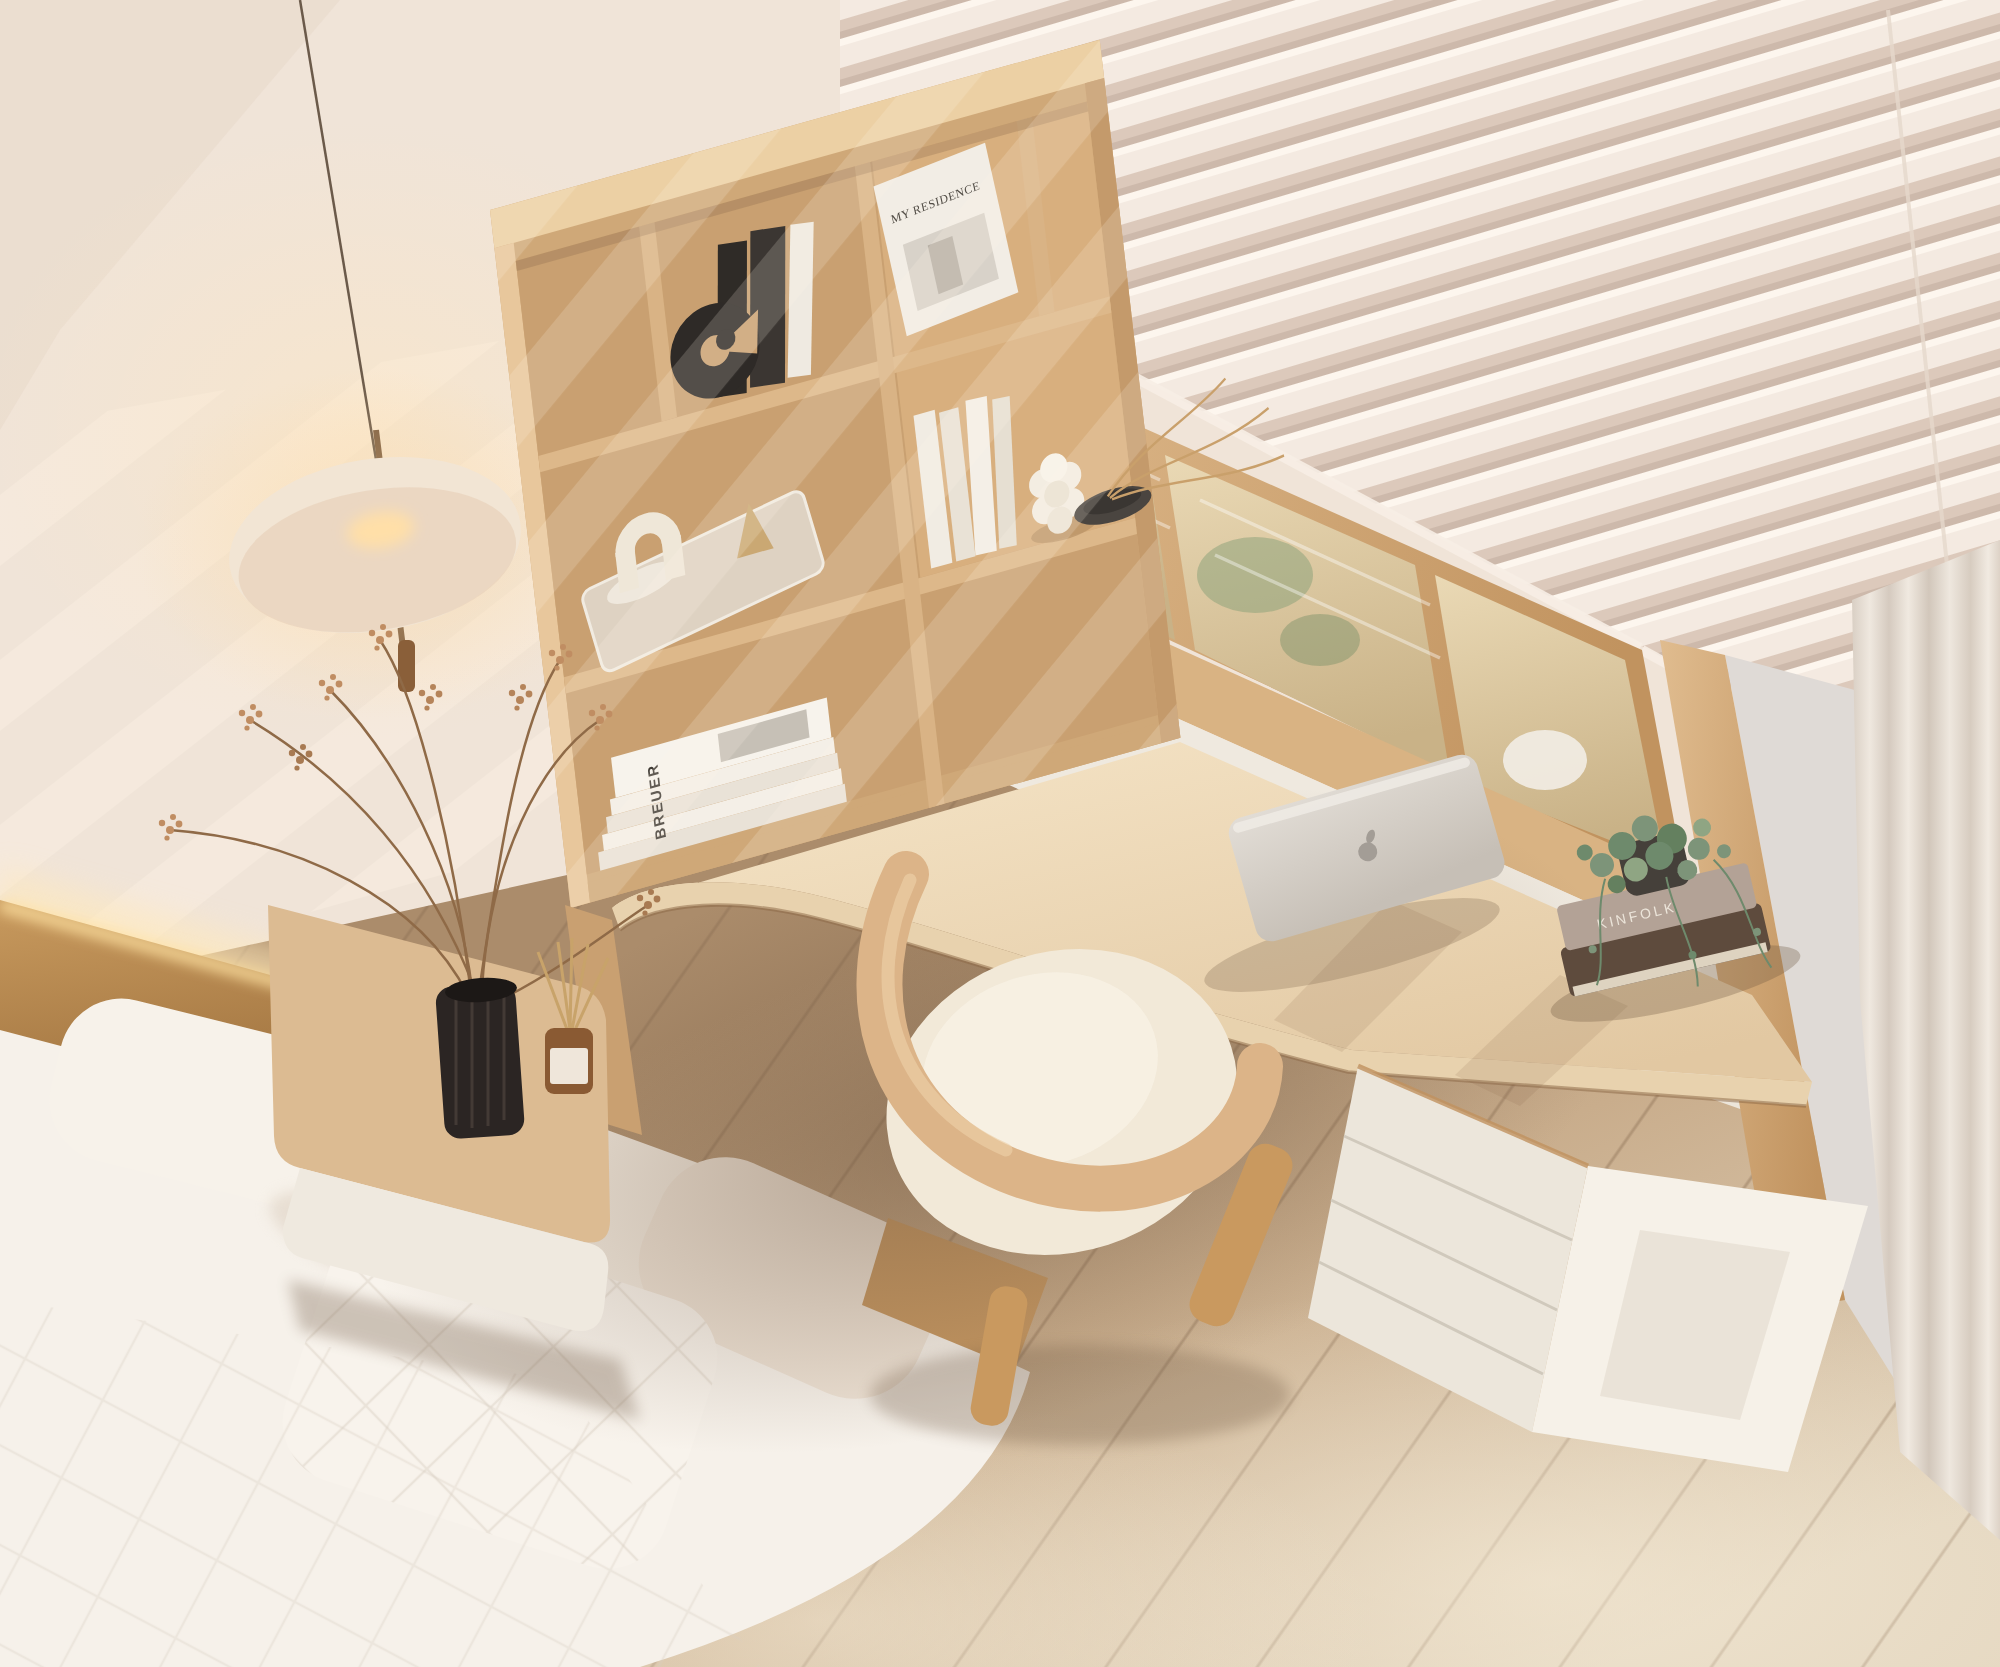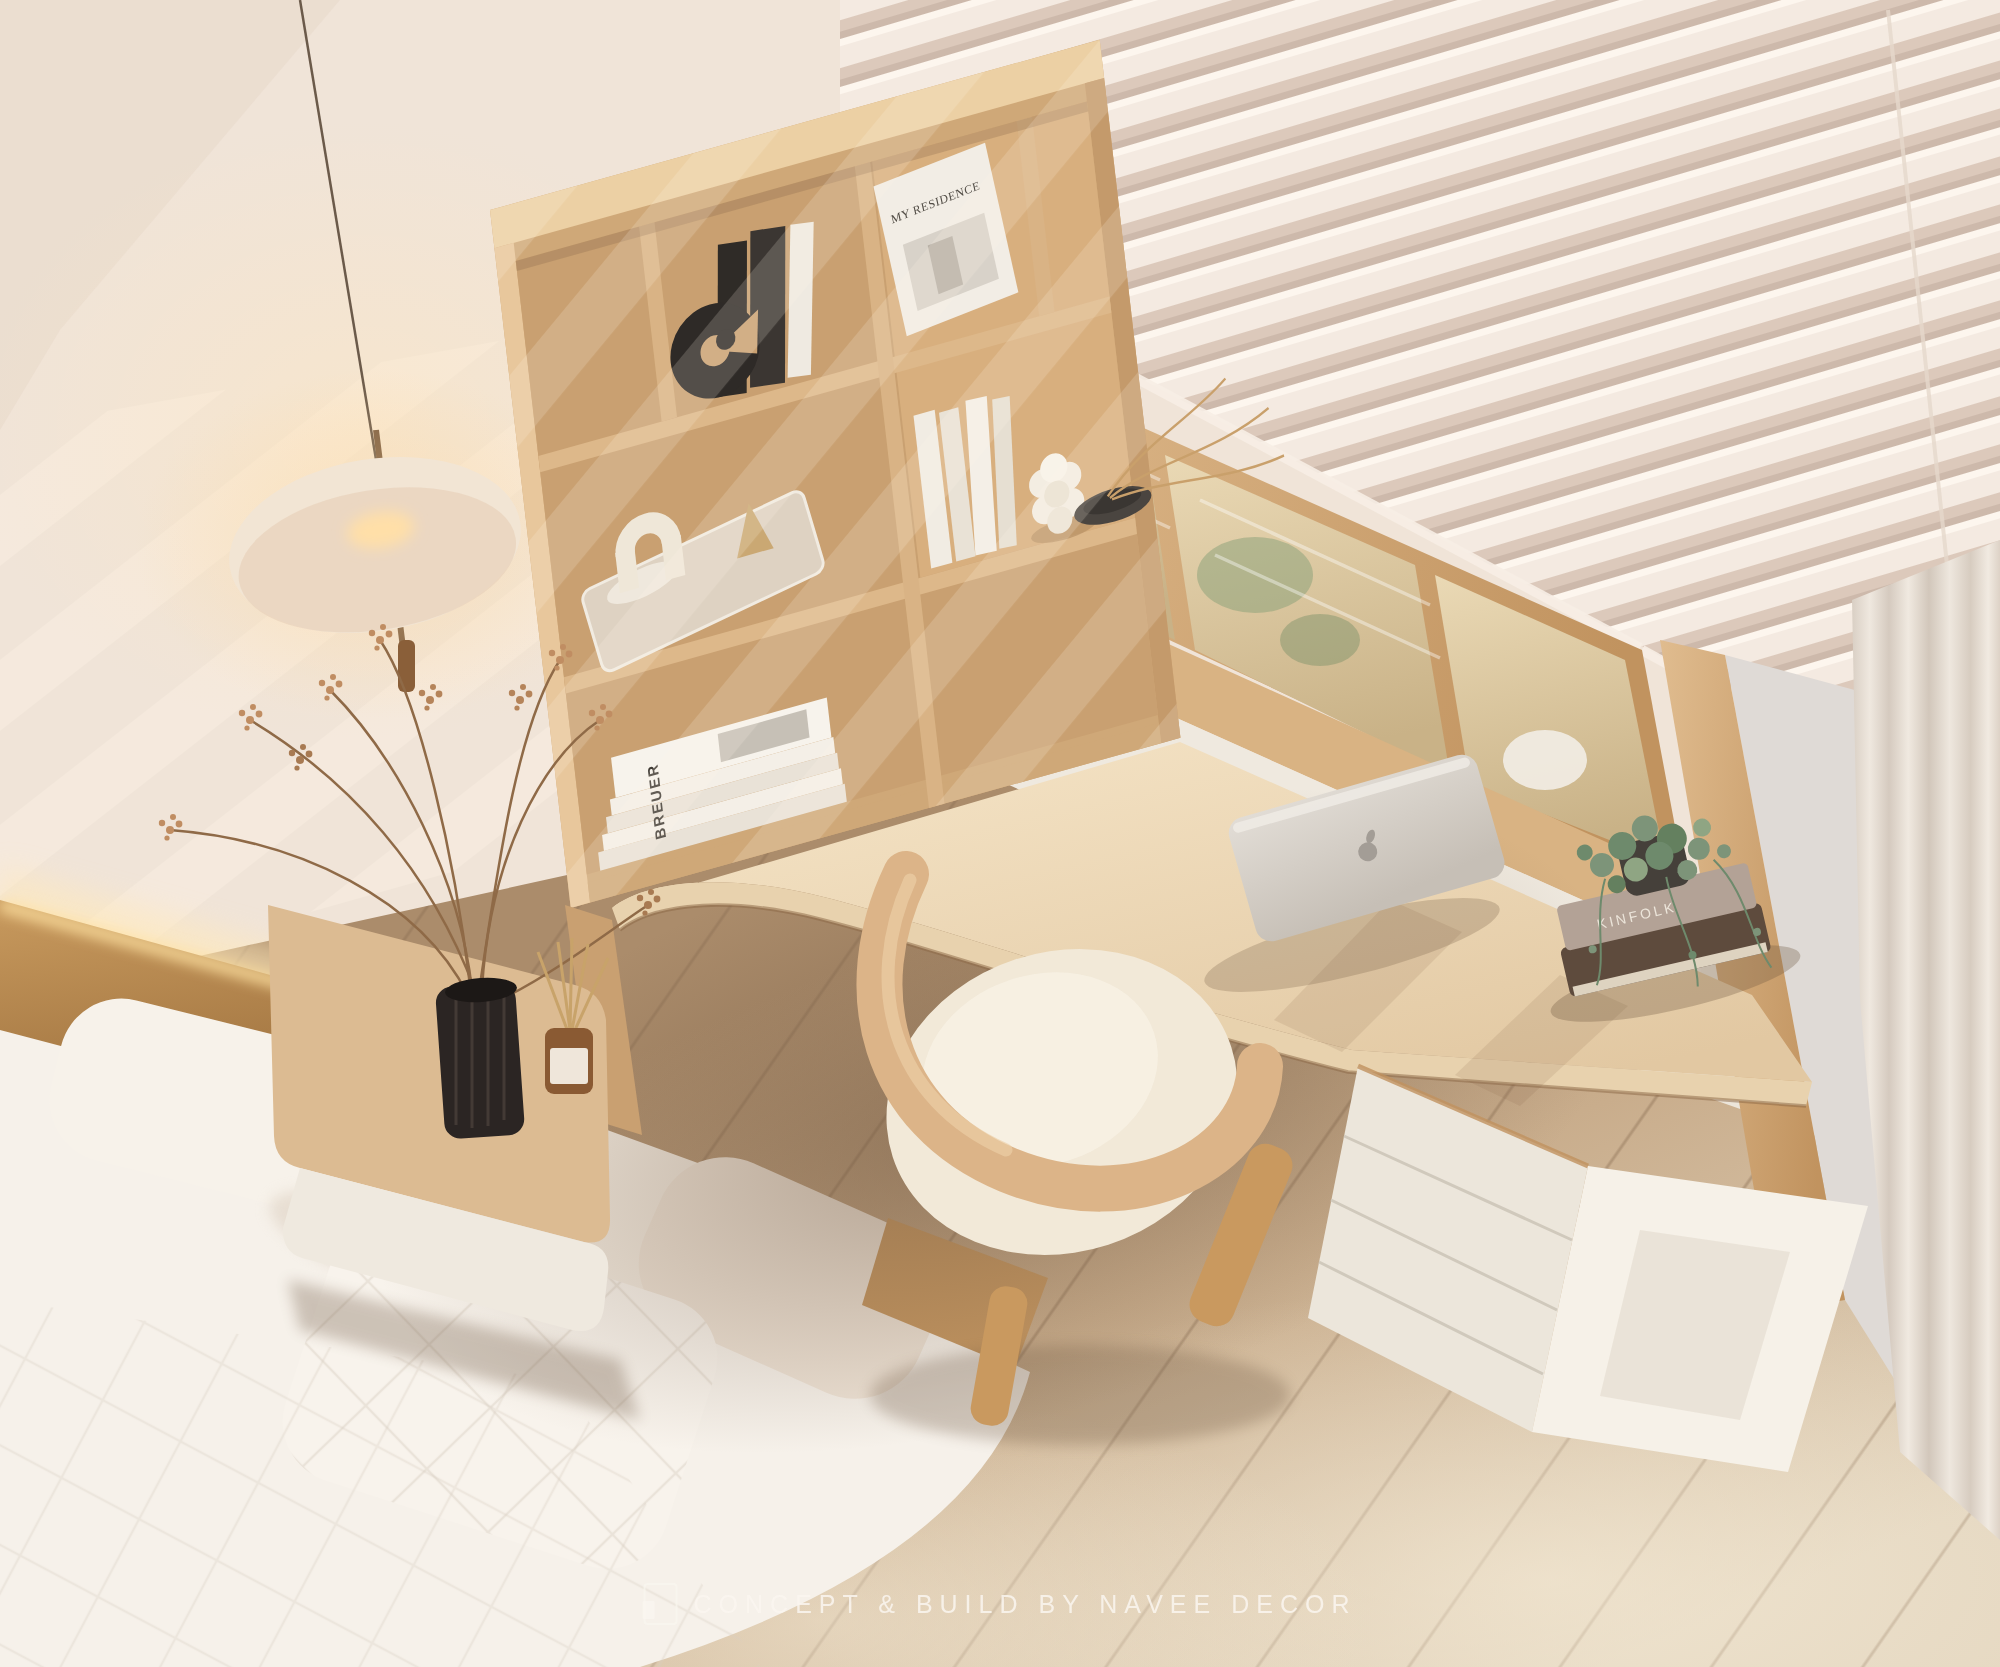--- a/index.html
+++ b/index.html
@@ -360,19 +360,13 @@
           <circle cx="166" cy="-34" r="9" fill="#8fa583"></circle>
     <circle cx="46" cy="-36" r="8" fill="#6e8a6c"></circle>
           <circle cx="182" cy="-6" r="7" fill="#7d9479"></circle>
     <circle cx="32" cy="60" r="4" fill="#7d9479"></circle>
           <circle cx="196" cy="80" r="4" fill="#7d9479"></circle>
           <circle cx="128" cy="88" r="4" fill="#6e8a6c"></circle>
   </g>
 </g>
 </svg>
 
-<div class="watermark">
-  <div class="wm-logo">
-    <div class="wm-logo-inner"></div>
-  </div>
-  <span class="wm-text">CONCEPT &amp; BUILD BY NAVEE DECOR</span>
 </div>
-</div>
 
 </body></html>

